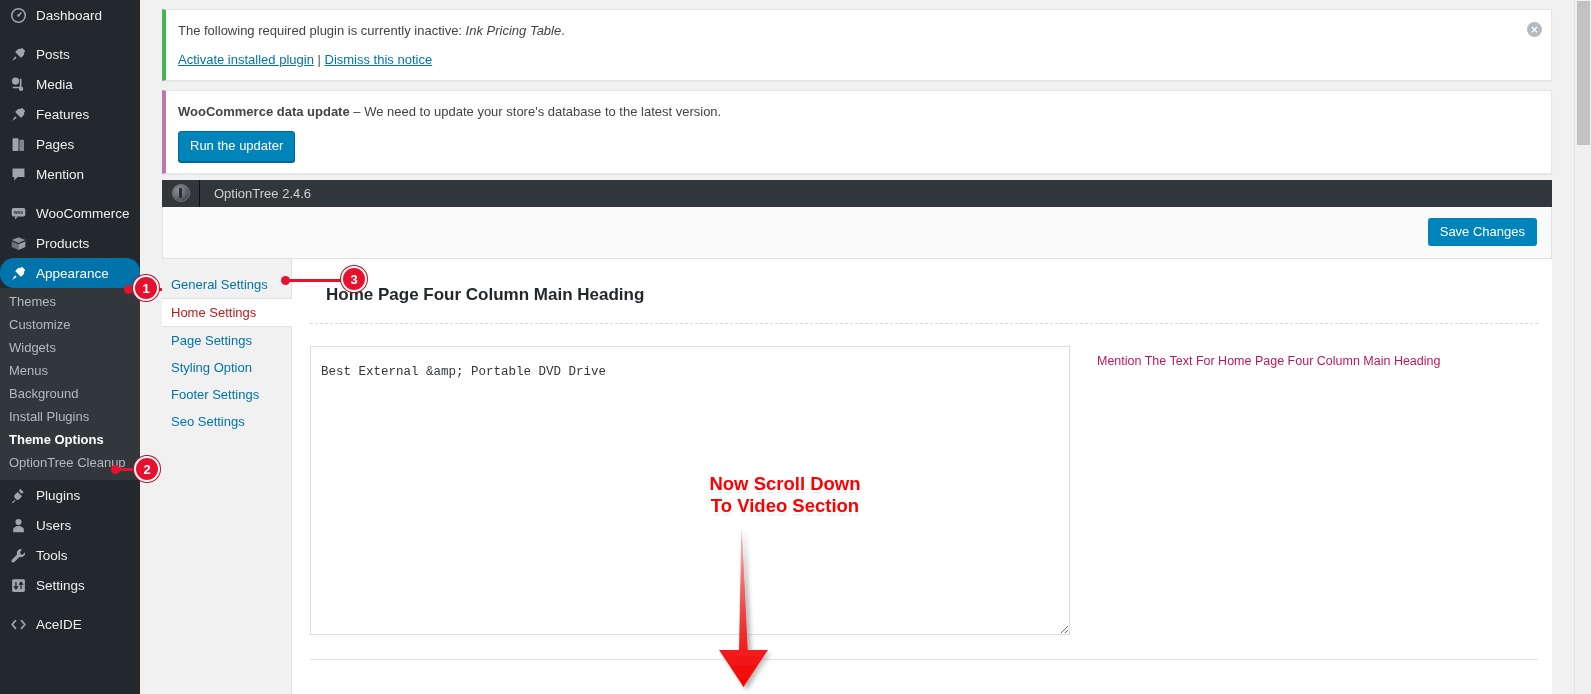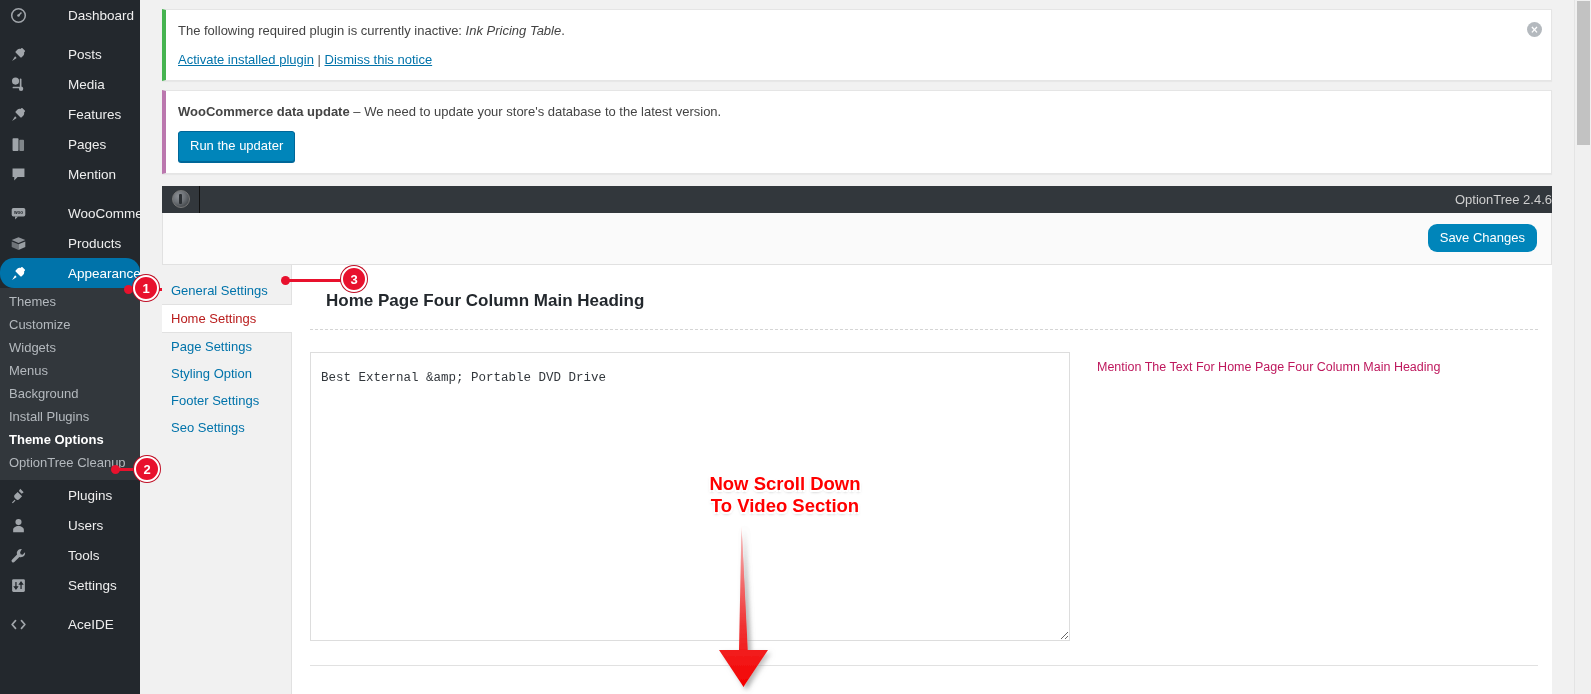--- a/index.html
+++ b/index.html
@@ -21,21 +21,20 @@
   }
   .menu-top {
     display: flex; align-items: center;
     height: 30px;
     padding: 0 0 0 9px;
     font-size: 13.5px;
     color: #eee;
     cursor: pointer;
     position: relative;
     white-space: nowrap;
-    gap: 32px;
   }
   .menu-top .mlabel { margin-left: 9px; font-size: 13.5px; }
   .menu-top.current { background: #0073aa; color: #fff; border-radius: 14px; }
   .menu-top.current .mlabel { color: #fff; }
   .menu-gap { height: 9px; }
   .ico {
     width: 18px; height: 18px;
     display: inline-flex; align-items: center; justify-content: center;
     flex: 0 0 18px;
   }
@@ -112,27 +111,26 @@
     font-size: 13px;
     padding: 5px 11px 6px 11px;
     border-radius: 3px;
     cursor: pointer;
     box-shadow: 0 1px 0 #006799;
     line-height: 1.4;
   }
 
   
   #ot-header {
-    margin-top: 12px;
+    margin-top: 6px;
     background: #32373c;
     height: 27px;
     display: flex; align-items: center;
     color: #cfcfcf;
     font-size: 13px;
-    justify-content: space-between;
   }
   #ot-header .logo-cell {
     width: 38px; height: 27px;
     display: flex; align-items: center; justify-content: center;
     border-right: 1px solid #111;
   }
   #ot-header .ot-logo {
     width: 18px; height: 18px; border-radius: 50%;
     background: radial-gradient(circle at 35% 32%, #8b8f94 0%, #6d7176 42%, #4b4f53 72%, #3a3e42 100%);
     border: 1px solid #777;
@@ -155,21 +153,21 @@
     border-bottom: 1px solid #e1e1e1;
     height: 52px;
     display: flex; align-items: center; justify-content: flex-end;
     padding-right: 14px;
   }
   #ot-savebar .save-btn {
     background: #0085ba;
     color: #fff;
     font-size: 13px;
     border: none;
-    border-radius: 9px;
+    border-radius: 3px;
     padding: 6px 12px 7px 12px;
     cursor: pointer;
     font-family: "Liberation Sans", sans-serif;
   }
 
   
   #ot-body { display: flex; background: #fff; min-height: 500px; }
   #ot-tabs {
     width: 130px; flex: 0 0 130px;
     background: #f1f1f1;

